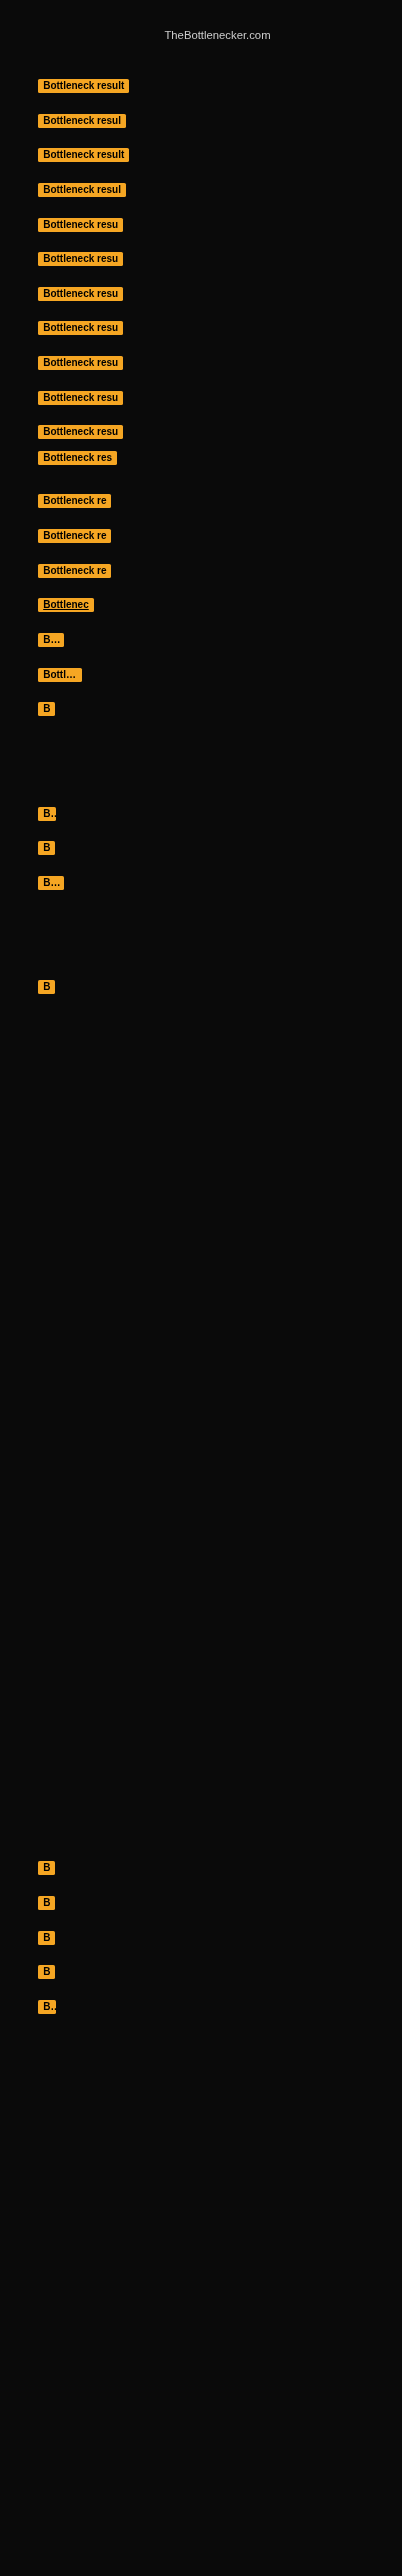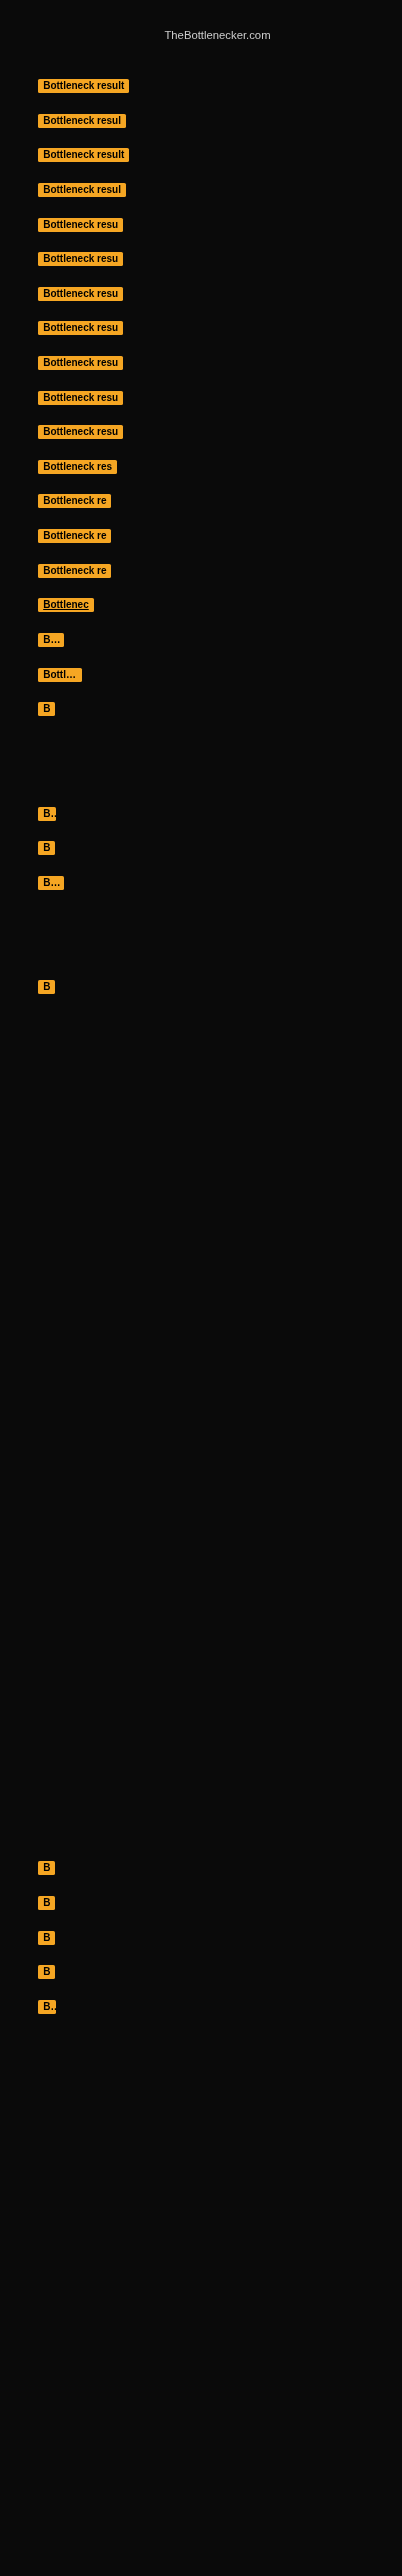--- a/index.html
+++ b/index.html
@@ -75,21 +75,21 @@
     </div>
     <div class="row" style="position: absolute; top: 322px; left: 3.2px;">
       <span class="badge" style="max-width: 93px;">Bottleneck resu</span>
     </div>
     <div class="row" style="position: absolute; top: 357px; left: 3.2px;">
       <span class="badge" style="max-width: 93px;">Bottleneck resu</span>
     </div>
     <div class="row" style="position: absolute; top: 391px; left: 3.2px;">
       <span class="badge" style="max-width: 93px;">Bottleneck resu</span>
     </div>
-    <div class="row" style="position: absolute; top: 426px; left: 3.2px;">
+    <div class="row" style="position: absolute; top: 417px; left: 3.2px;">
       <span class="badge" style="max-width: 87px;">Bottleneck res</span>
     </div>
     <div class="row" style="position: absolute; top: 460px; left: 3.2px;">
       <span class="badge" style="max-width: 81px;">Bottleneck re</span>
     </div>
     <div class="row" style="position: absolute; top: 495px; left: 3.2px;">
       <span class="badge" style="max-width: 81px;">Bottleneck re</span>
     </div>
     <div class="row" style="position: absolute; top: 530px; left: 3.2px;">
       <span class="badge" style="max-width: 81px;">Bottleneck re</span>

